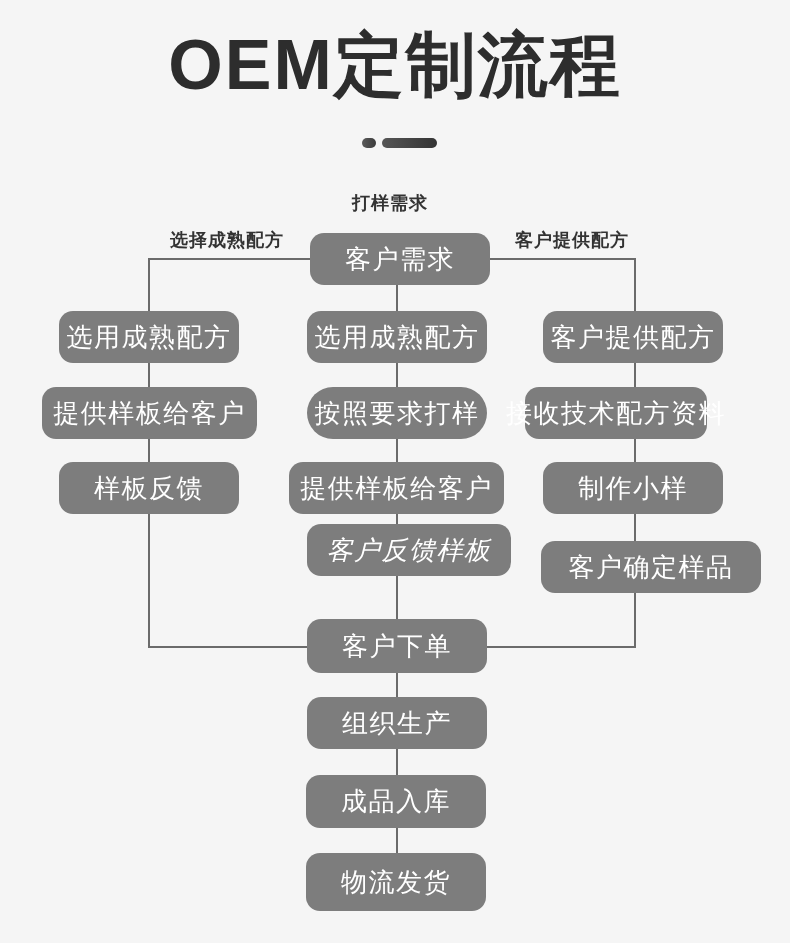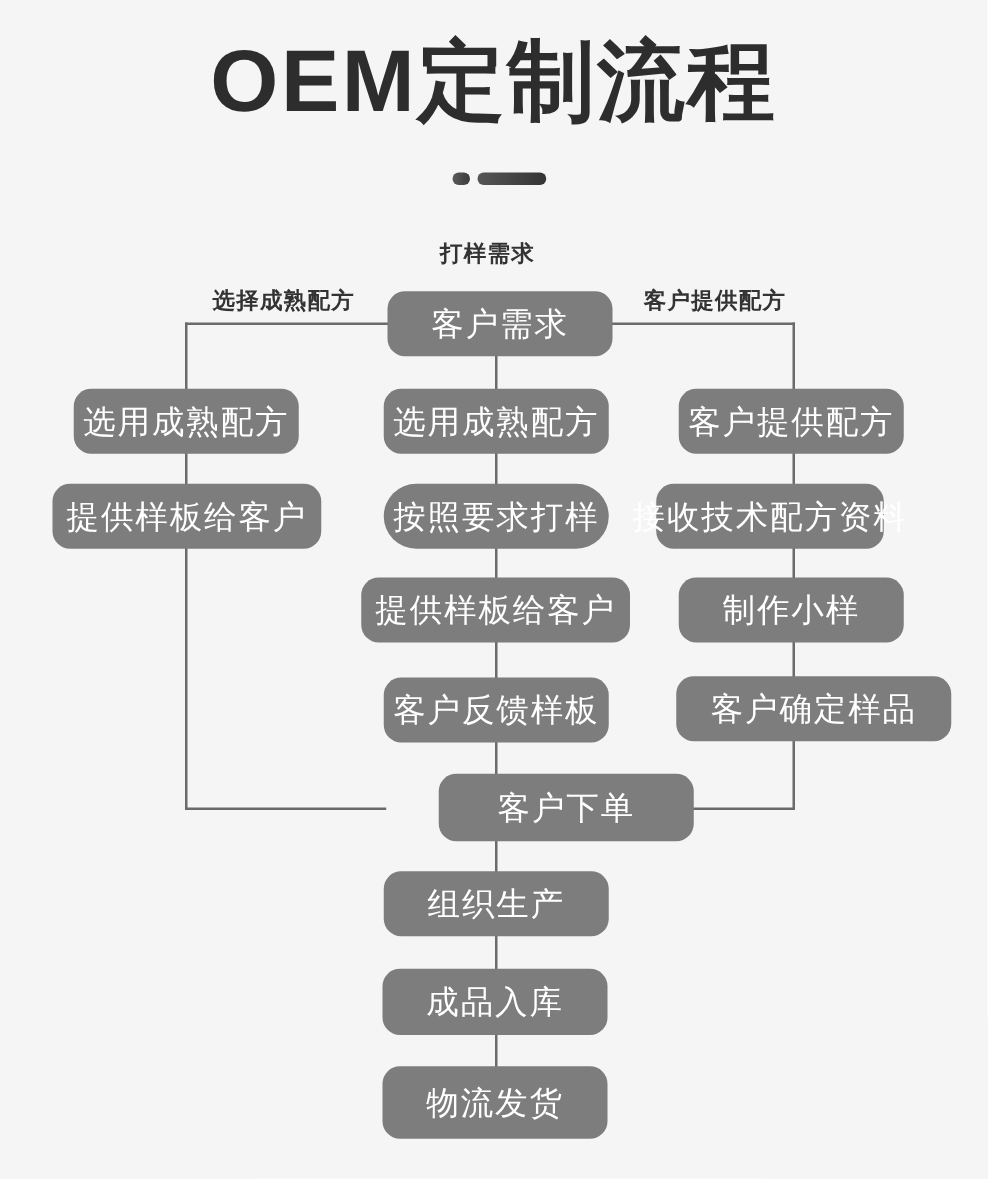--- a/index.html
+++ b/index.html
@@ -91,29 +91,30 @@
   <div class="line" style="left:148px;top:258px;width:2px;height:390px;"></div>
   <div class="line" style="left:634px;top:258px;width:2px;height:390px;"></div>
   <div class="line" style="left:396px;top:259px;width:2px;height:620px;"></div>
   <div class="line" style="left:148px;top:646px;width:161px;height:2px;"></div>
   <div class="line" style="left:485px;top:646px;width:151px;height:2px;"></div>
 
   <div class="node" style="left:310px;top:233px;width:180px;height:52px;">客户需求</div>
 
   <div class="node" style="left:59px;top:311px;width:180px;height:52px;">选用成熟配方</div>
   <div class="node" style="left:42px;top:387px;width:215px;height:52px;">提供样板给客户</div>
+  <div class="node" style="left:59px;top:462px;width:180px;height:52px;">样板反馈</div>
 
   <div class="node" style="left:307px;top:311px;width:180px;height:52px;">选用成熟配方</div>
   <div class="node" style="left:307px;top:387px;width:180px;height:52px;border-radius:26px;">按照要求打样</div>
   <div class="node" style="left:289px;top:462px;width:215px;height:52px;">提供样板给客户</div>
-  <div class="node" style="left:307px;top:542px;width:180px;height:52px;">客户反馈样板</div>
+  <div class="node" style="left:307px;top:524px;width:204px;height:52px;font-style:italic;">客户反馈样板</div>
 
   <div class="node" style="left:543px;top:311px;width:180px;height:52px;">客户提供配方</div>
   <div class="node" style="left:525px;top:387px;width:182px;height:52px;">接收技术配方资料</div>
   <div class="node" style="left:543px;top:462px;width:180px;height:52px;text-align:center;">制作小样</div>
   <div class="node" style="left:541px;top:541px;width:220px;height:52px;text-align:right;">客户确定样品</div>
 
-  <div class="node" style="left:307px;top:619px;width:204px;height:54px;margin-left:44px;">客户下单</div>
+  <div class="node" style="left:307px;top:619px;width:180px;height:54px;">客户下单</div>
   <div class="node" style="left:307px;top:697px;width:180px;height:52px;">组织生产</div>
   <div class="node" style="left:306px;top:775px;width:180px;height:53px;">成品入库</div>
   <div class="node" style="left:306px;top:853px;width:180px;height:58px;">物流发货</div>
 
 </div>
 
 </body></html>

